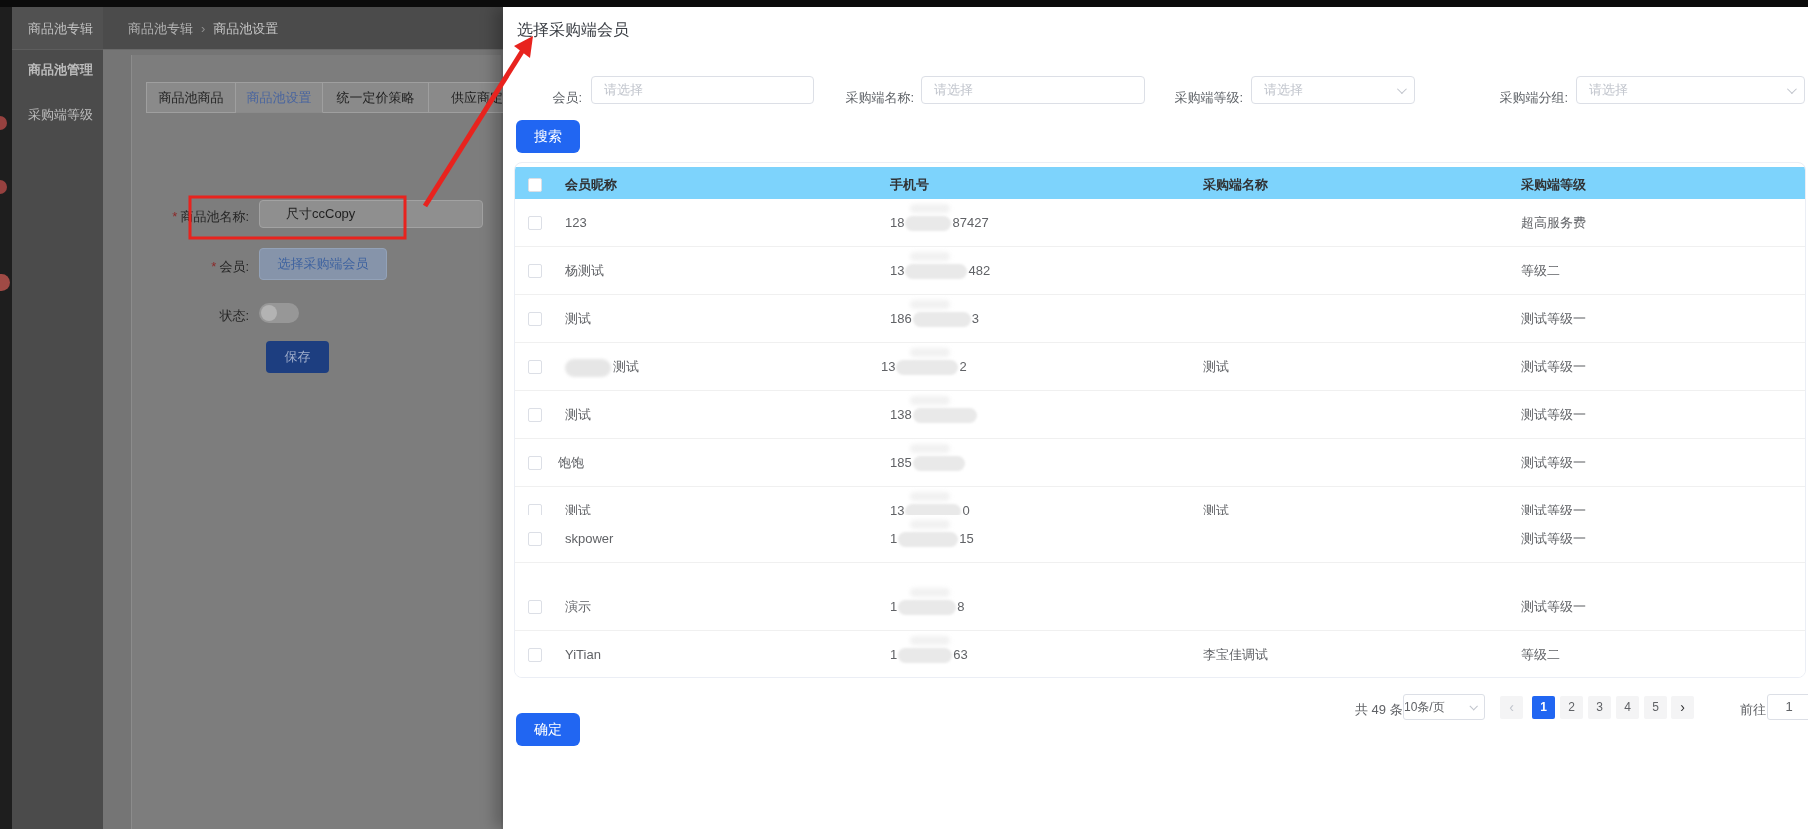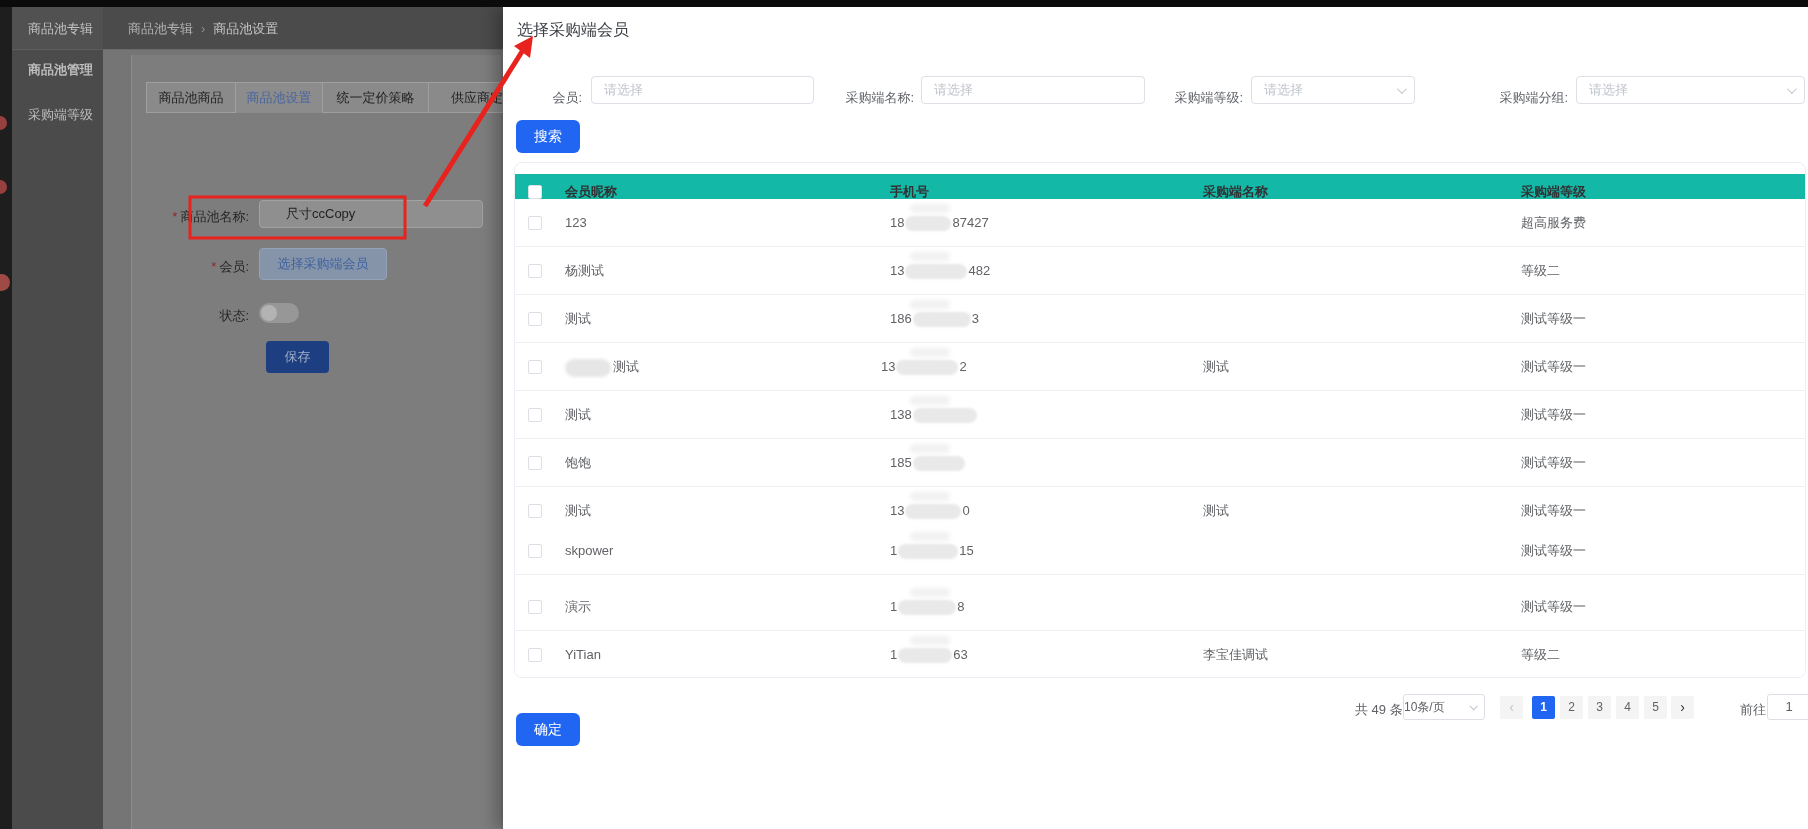--- a/index.html
+++ b/index.html
@@ -47,21 +47,21 @@
 
   .flt-label { position:absolute; top:77px; width:120px; text-align:right; font-size:13px; color:#5f6368; line-height:28px; }
   .flt-box { position:absolute; top:69px; height:28px; border:1px solid #dcdfe6; border-radius:4px; background:#fff; font-size:13px; color:#c0c4cc; line-height:26px; padding-left:12px; }
   .flt-box .chev { position:absolute; right:10px; top:10px; width:7px; height:7px; border-right:1px solid #c0c4cc; border-bottom:1px solid #c0c4cc; transform:rotate(45deg) translateY(-2px); }
 
   .btn-blue { position:absolute; background:#2166f2; border-radius:6px; color:#ffffff; font-size:14px; text-align:center; cursor:pointer; }
   .search-btn { left:13px; top:113px; width:64px; height:33px; line-height:33px; }
   .confirm-btn { left:13px; top:706px; width:64px; height:33px; line-height:33px; }
 
   .tbl { position:absolute; left:11px; top:155px; width:1292px; height:516px; border:1px solid #ebeef5; border-radius:8px; background:#fff; overflow:hidden; }
-  .thead { position:absolute; left:0; top:11px; width:100%; height:36px; background:#14b8a6; border-bottom:1px solid #ebeef5; }
+  .thead { position:absolute; left:0; top:4px; width:100%; height:36px; background:#7dd3fc; border-bottom:1px solid #ebeef5; }
   .th { position:absolute; top:0; line-height:36px; font-size:13px; font-weight:bold; color:#303133; }
   .trow { position:absolute; left:0; width:100%; height:48px; border-bottom:1px solid #f0f0f0; background:#fff; }
   .trow:last-child { border-bottom:none; }
   .td { position:absolute; top:0; line-height:48px; font-size:13px; color:#606266; white-space:nowrap; }
   .cb { position:absolute; top:50%; margin-top:-7px; width:14px; height:14px; border:1px solid #dcdfe6; border-radius:2px; background:#fff; cursor:pointer; }
   .cb.hd { top:11px; margin-top:0; }
   .ph-blur { display:inline-block; height:15px; background:#e9e9e9; border-radius:8px; vertical-align:middle; margin:0 1px; filter:blur(1px); }
   .nm-blur { display:inline-block; width:46px; height:18px; background:#e6e6e6; border-radius:9px; vertical-align:middle; margin-right:2px; filter:blur(1.5px); }
   .ph-smudge { position:absolute; left:395px; top:5px; width:40px; height:9px; background:#f1f1f1; border-radius:5px; filter:blur(2px); }
 
@@ -194,35 +194,35 @@
           <div class="trow" style="top: 228px;">
             <span class="cb" style="left: 13px;"></span>
             <span class="td" style="left: 50px;">测试</span>
             <span class="td" style="left: 375px;">138<span class="ph-blur" style="width: 64px;"></span></span>
             <span class="ph-smudge"></span>
             <span class="td" style="left: 688px;"></span>
             <span class="td" style="left: 1006px;">测试等级一</span>
           </div>
           <div class="trow" style="top: 276px;">
             <span class="cb" style="left: 13px;"></span>
-            <span class="td" style="left: 50px;">饱饱</span>
+            <span class="td" style="left: 43px;">饱饱</span>
             <span class="td" style="left: 375px;">185<span class="ph-blur" style="width: 52px;"></span></span>
             <span class="ph-smudge"></span>
             <span class="td" style="left: 688px;"></span>
             <span class="td" style="left: 1006px;">测试等级一</span>
           </div>
           <div class="trow" style="top: 324px;">
             <span class="cb" style="left: 13px;"></span>
             <span class="td" style="left: 50px;">测试</span>
             <span class="td" style="left: 375px;">13<span class="ph-blur" style="width: 56px;"></span>0</span>
             <span class="ph-smudge"></span>
             <span class="td" style="left: 688px;">测试</span>
             <span class="td" style="left: 1006px;">测试等级一</span>
           </div>
-          <div class="trow" style="top: 364px;">
+          <div class="trow" style="top: 352px;">
             <span class="cb" style="left: 13px;"></span>
             <span class="td" style="left: 50px;">skpower</span>
             <span class="td" style="left: 375px;">1<span class="ph-blur" style="width: 60px;"></span>15</span>
             <span class="ph-smudge"></span>
             <span class="td" style="left: 688px;"></span>
             <span class="td" style="left: 1006px;">测试等级一</span>
           </div>
           <div class="trow" style="top: 420px;">
             <span class="cb" style="left: 13px;"></span>
             <span class="td" style="left: 50px;">演示</span>

